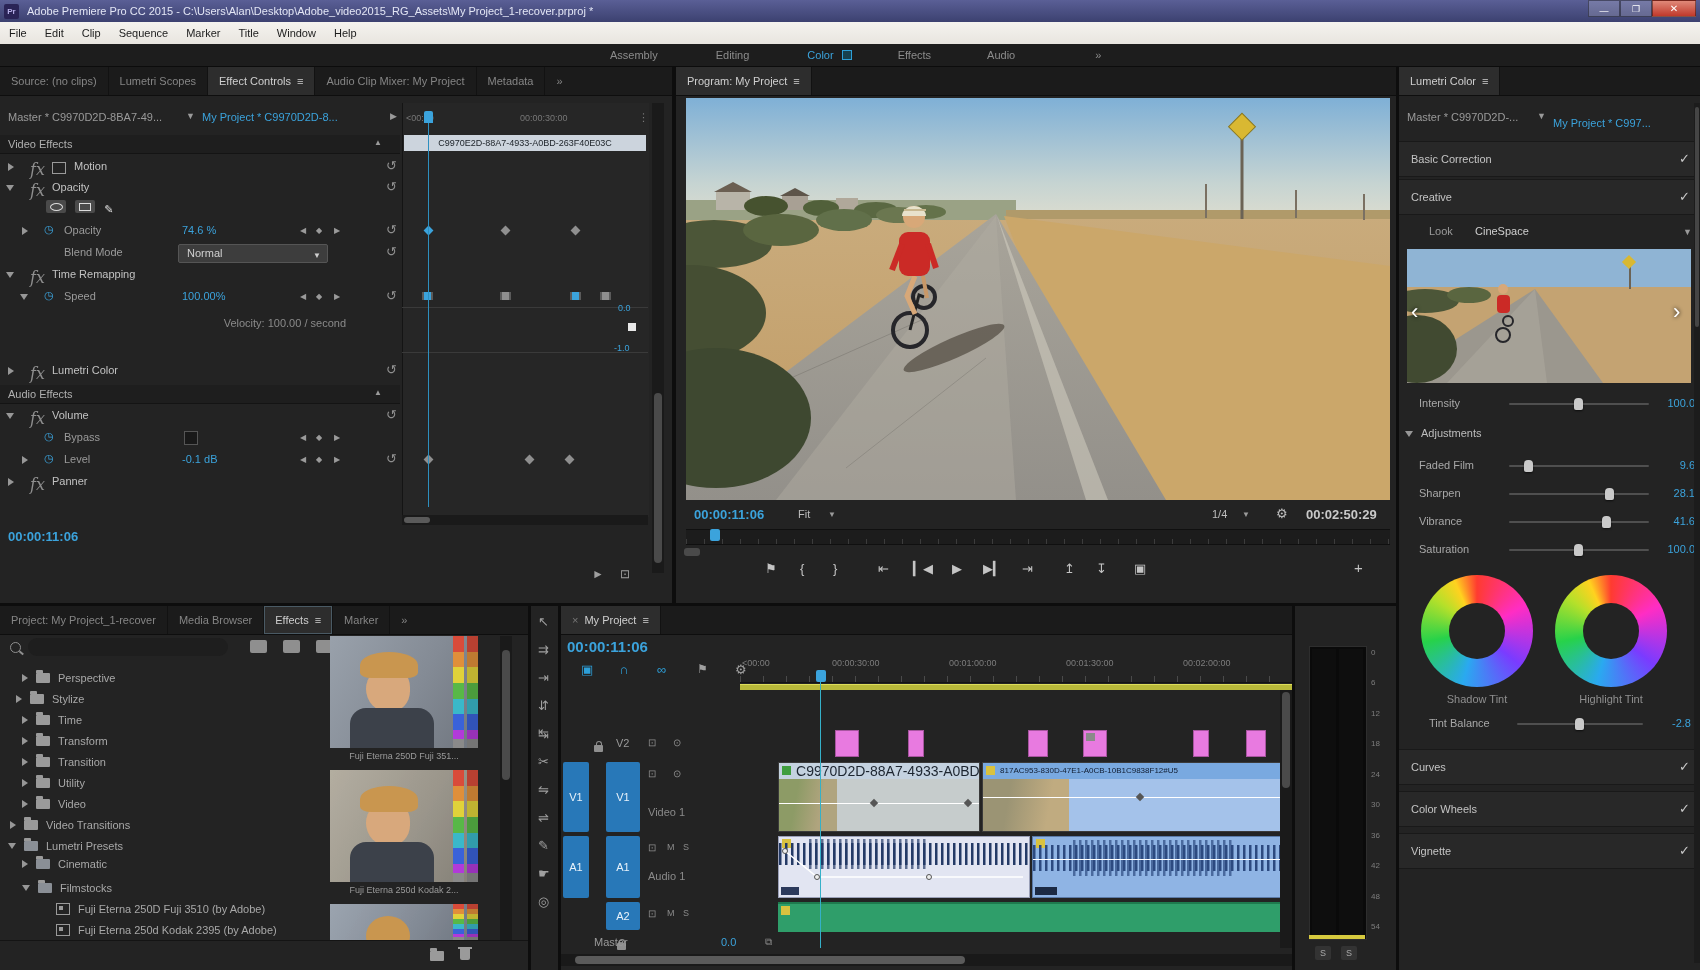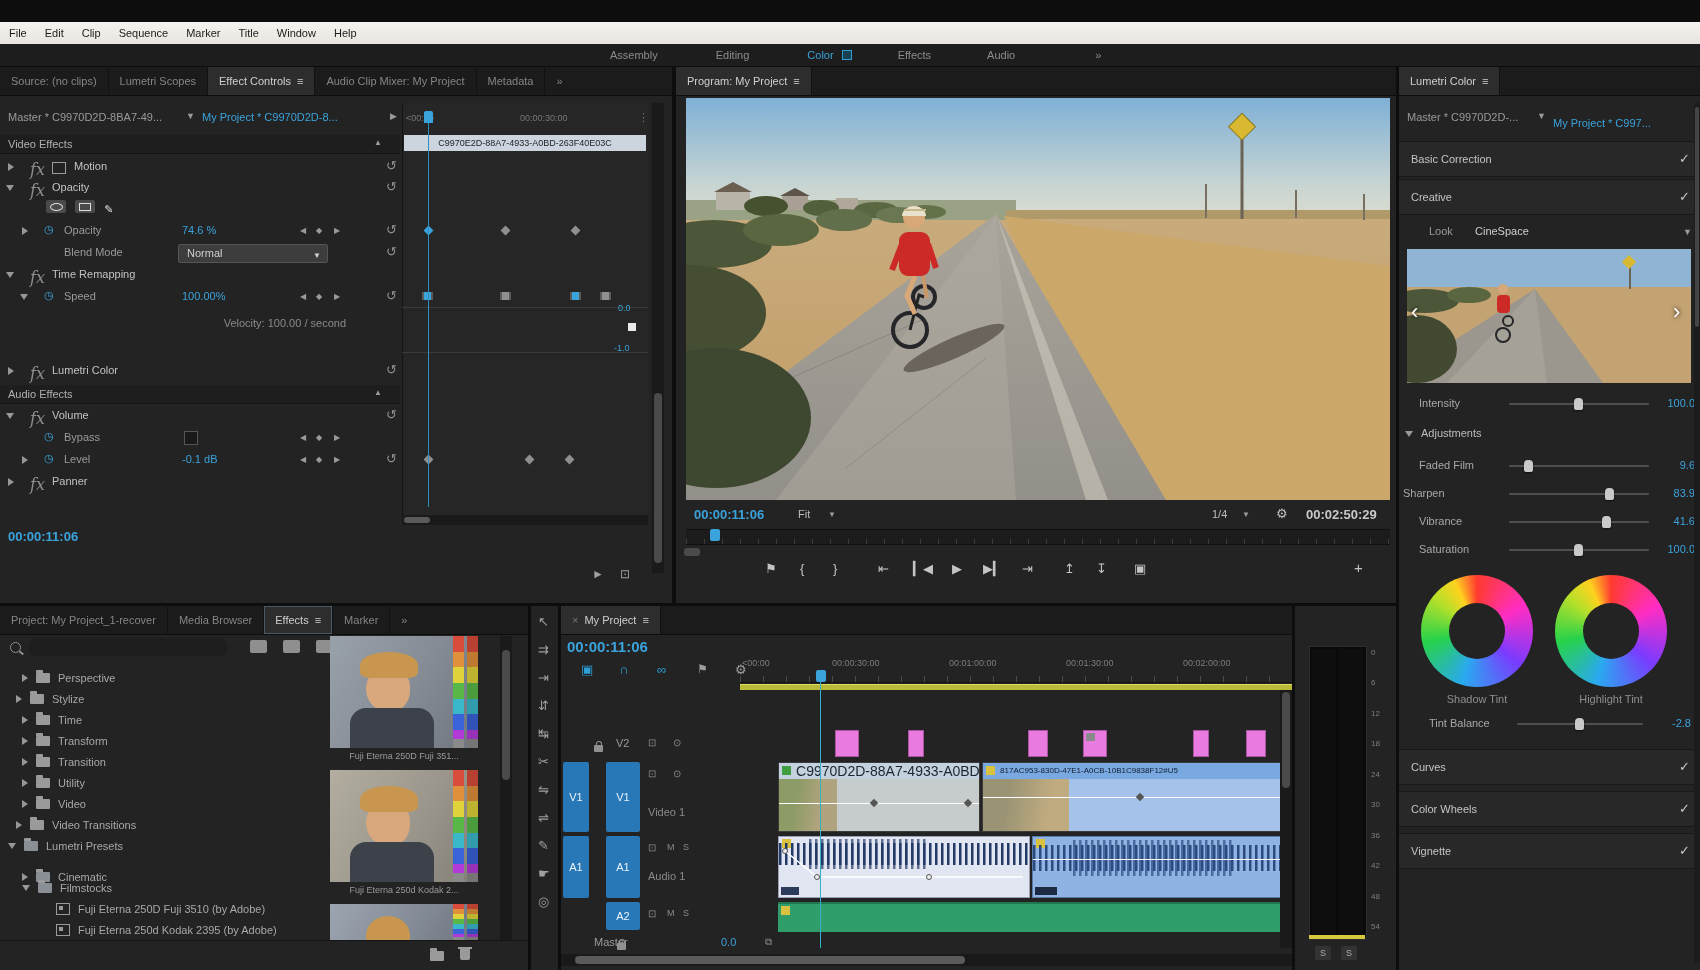--- a/index.html
+++ b/index.html
@@ -52,20 +52,28 @@
   .swatch{position:absolute;width:11px;
     background:linear-gradient(#d94b3a 0 14%,#e08f3a 14% 28%,#e0d23a 28% 42%,#58b847 42% 56%,#3ab8c9 56% 70%,#3a62d9 70% 84%,#b23ad9 84% 92%,#8a8a8a 92% 100%)}
   .watermark{position:absolute;left:600px;top:822px;width:370px;text-align:center;
     font-size:70px;font-weight:bold;color:rgba(255,255,255,.55);z-index:60;font-family:"DejaVu Sans",sans-serif}
 </style>
 </head>
 <body>
 
 <div class="app">
 
+  <div class="abs" style="left:0;top:0;width:1700px;height:22px;background:linear-gradient(#5a5f96,#3c4170);display:flex;align-items:center">
+    <span style="margin-left:4px;width:15px;height:15px;background:#2a2456;color:#b8b0ея;color:#b9b1ea;font-size:8px;font-weight:bold;display:flex;align-items:center;justify-content:center;border-radius:2px">Pr</span>
+    <span style="margin-left:8px;color:#e3e6f5;font-size:11px;white-space:nowrap">Adobe Premiere Pro CC 2015 - C:\Users\Alan\Desktop\Adobe_video2015_RG_Assets\My Project_1-recover.prproj *</span>
+    <span style="flex:1"></span>
+    <span style="width:30px;height:15px;margin-top:-5px;background:rgba(255,255,255,.18);border:1px solid rgba(0,0,0,.4);color:#fff;font-size:9px;display:flex;align-items:flex-end;justify-content:center">—</span>
+    <span style="width:30px;height:15px;margin-top:-5px;background:rgba(255,255,255,.18);border:1px solid rgba(0,0,0,.4);color:#fff;font-size:9px;display:flex;align-items:center;justify-content:center">❐</span>
+    <span style="width:42px;height:15px;margin-top:-5px;margin-right:4px;background:linear-gradient(#e08979,#c0392b);border:1px solid rgba(0,0,0,.4);color:#fff;font-size:10px;display:flex;align-items:center;justify-content:center">✕</span>
+  </div>
 
   <div class="abs" style="left:0;top:22px;width:1700px;height:22px;background:linear-gradient(#f5f3ef,#e8e5df);border-bottom:1px solid #b8b5ad;display:flex;align-items:center;gap:0;color:#1c1c1c;font-size:11px">
     <span style="padding:0 9px">File</span>
     <span style="padding:0 9px">Edit</span>
     <span style="padding:0 9px">Clip</span>
     <span style="padding:0 9px">Sequence</span>
     <span style="padding:0 9px">Marker</span>
     <span style="padding:0 9px">Title</span>
     <span style="padding:0 9px">Window</span>
     <span style="padding:0 9px">Help</span>
@@ -403,25 +411,25 @@
     <span class="tri d abs" style="left:6px;top:364px"></span>
     <span class="abs" style="left:22px;top:360px;color:#bdbdbd">Adjustments</span>
     <div>
       <span class="abs" style="left:20px;top:392px;color:#a8a8a8">Faded Film</span>
       <div class="ltrack" style="left:110px;top:398px;width:140px">
           <div class="knob" style="left:14%"></div>
         </div>
       <span class="lval blue" style="left:250px;top:392px">9.6</span>
     </div>
     <div>
-      <span class="abs" style="left:4px;top:420px;color:#a8a8a8">Sharpen</span>
+      <span class="abs" style="left:20px;top:420px;color:#a8a8a8">Sharpen</span>
       <div class="ltrack" style="left:110px;top:426px;width:140px">
           <div class="knob" style="left:72%"></div>
         </div>
-      <span class="lval blue" style="left:250px;top:420px">83.9</span>
+      <span class="lval blue" style="left:250px;top:420px">28.1</span>
     </div>
     <div>
       <span class="abs" style="left:20px;top:448px;color:#a8a8a8">Vibrance</span>
       <div class="ltrack" style="left:110px;top:454px;width:140px">
           <div class="knob" style="left:70%"></div>
         </div>
       <span class="lval blue" style="left:250px;top:448px">41.6</span>
     </div>
     <div>
       <span class="abs" style="left:20px;top:476px;color:#a8a8a8">Saturation</span>
@@ -518,31 +526,31 @@
     <div class="trow" style="left:22px;top:167px">
         <span class="tri r"></span>
         <span class="folder"></span>
         <span>Utility</span>
       </div>
     <div class="trow" style="left:22px;top:188px">
         <span class="tri r"></span>
         <span class="folder"></span>
         <span>Video</span>
       </div>
-    <div class="trow" style="left:16px;top:209px">
+    <div class="trow" style="left:10px;top:209px">
         <span class="tri r"></span>
         <span class="folder"></span>
         <span>Video Transitions</span>
       </div>
     <div class="trow" style="left:8px;top:230px">
         <span class="tri d"></span>
         <span class="folder bin"></span>
         <span>Lumetri Presets</span>
       </div>
-    <div class="trow" style="left:22px;top:261px">
+    <div class="trow" style="left:22px;top:248px">
         <span class="tri r"></span>
         <span class="folder bin"></span>
         <span>Cinematic</span>
       </div>
     <div class="trow" style="left:22px;top:272px">
         <span class="tri d"></span>
         <span class="folder bin"></span>
         <span>Filmstocks</span>
       </div>
     <div class="trow" style="left:56px;top:293px">

